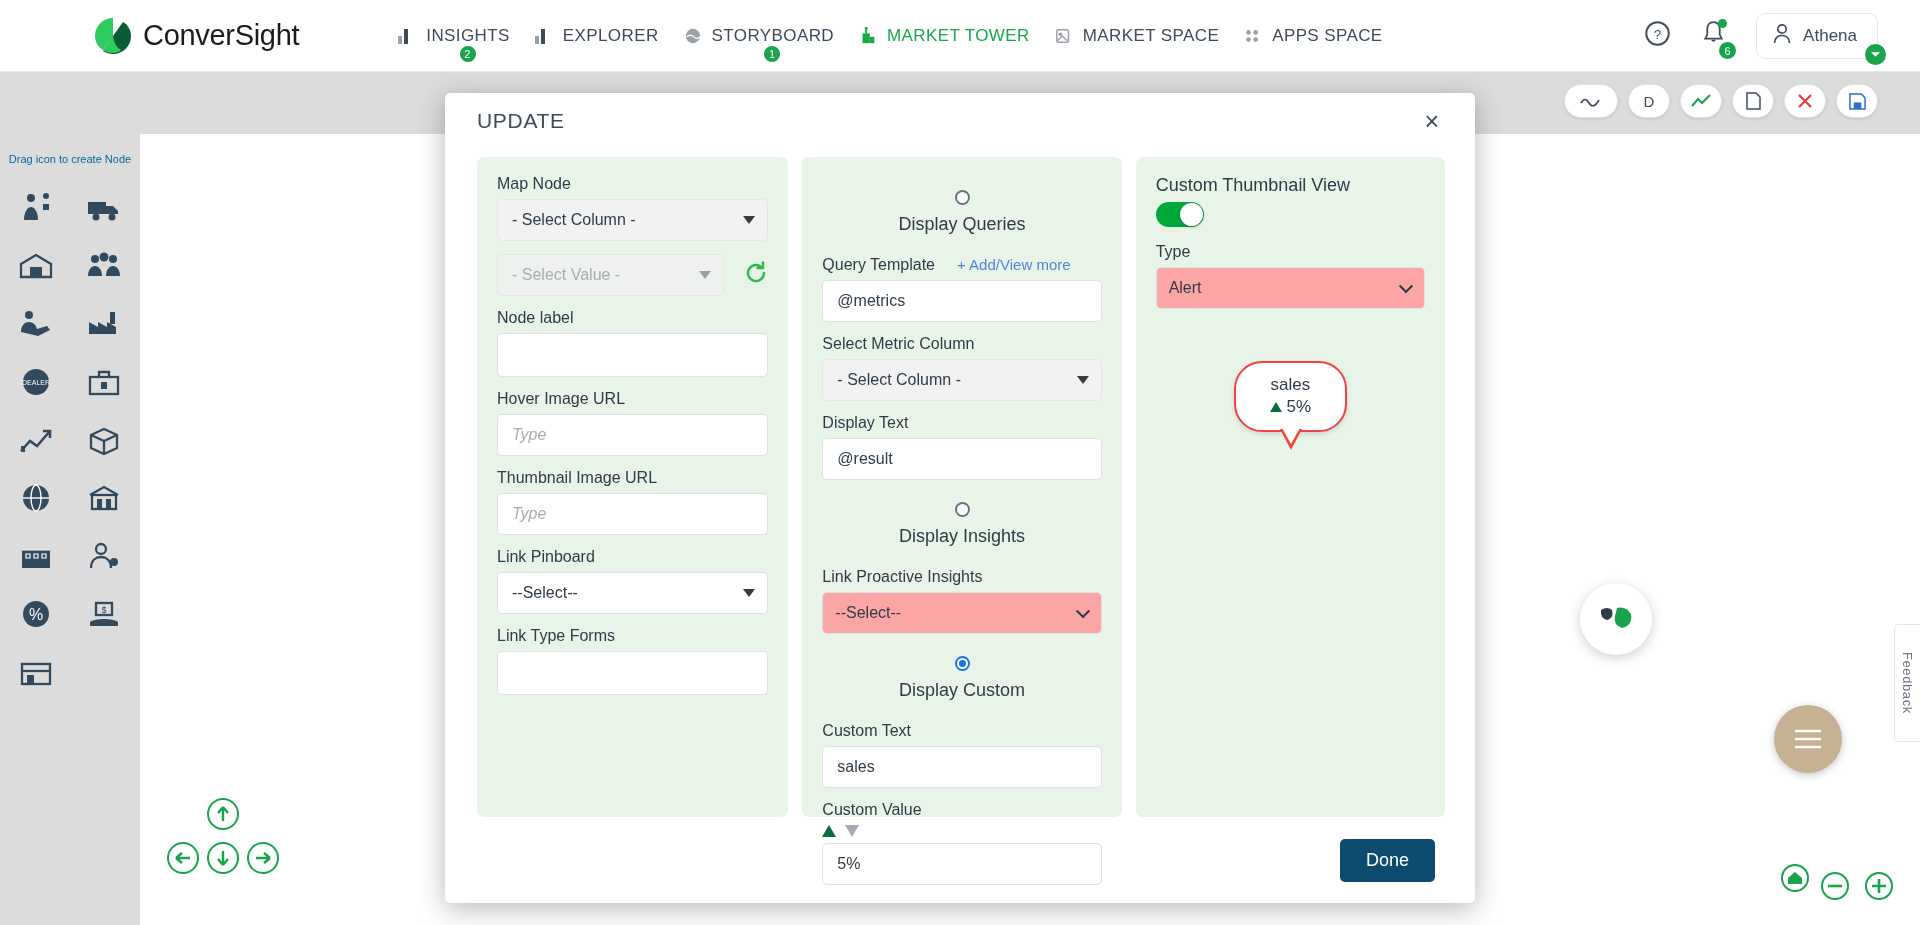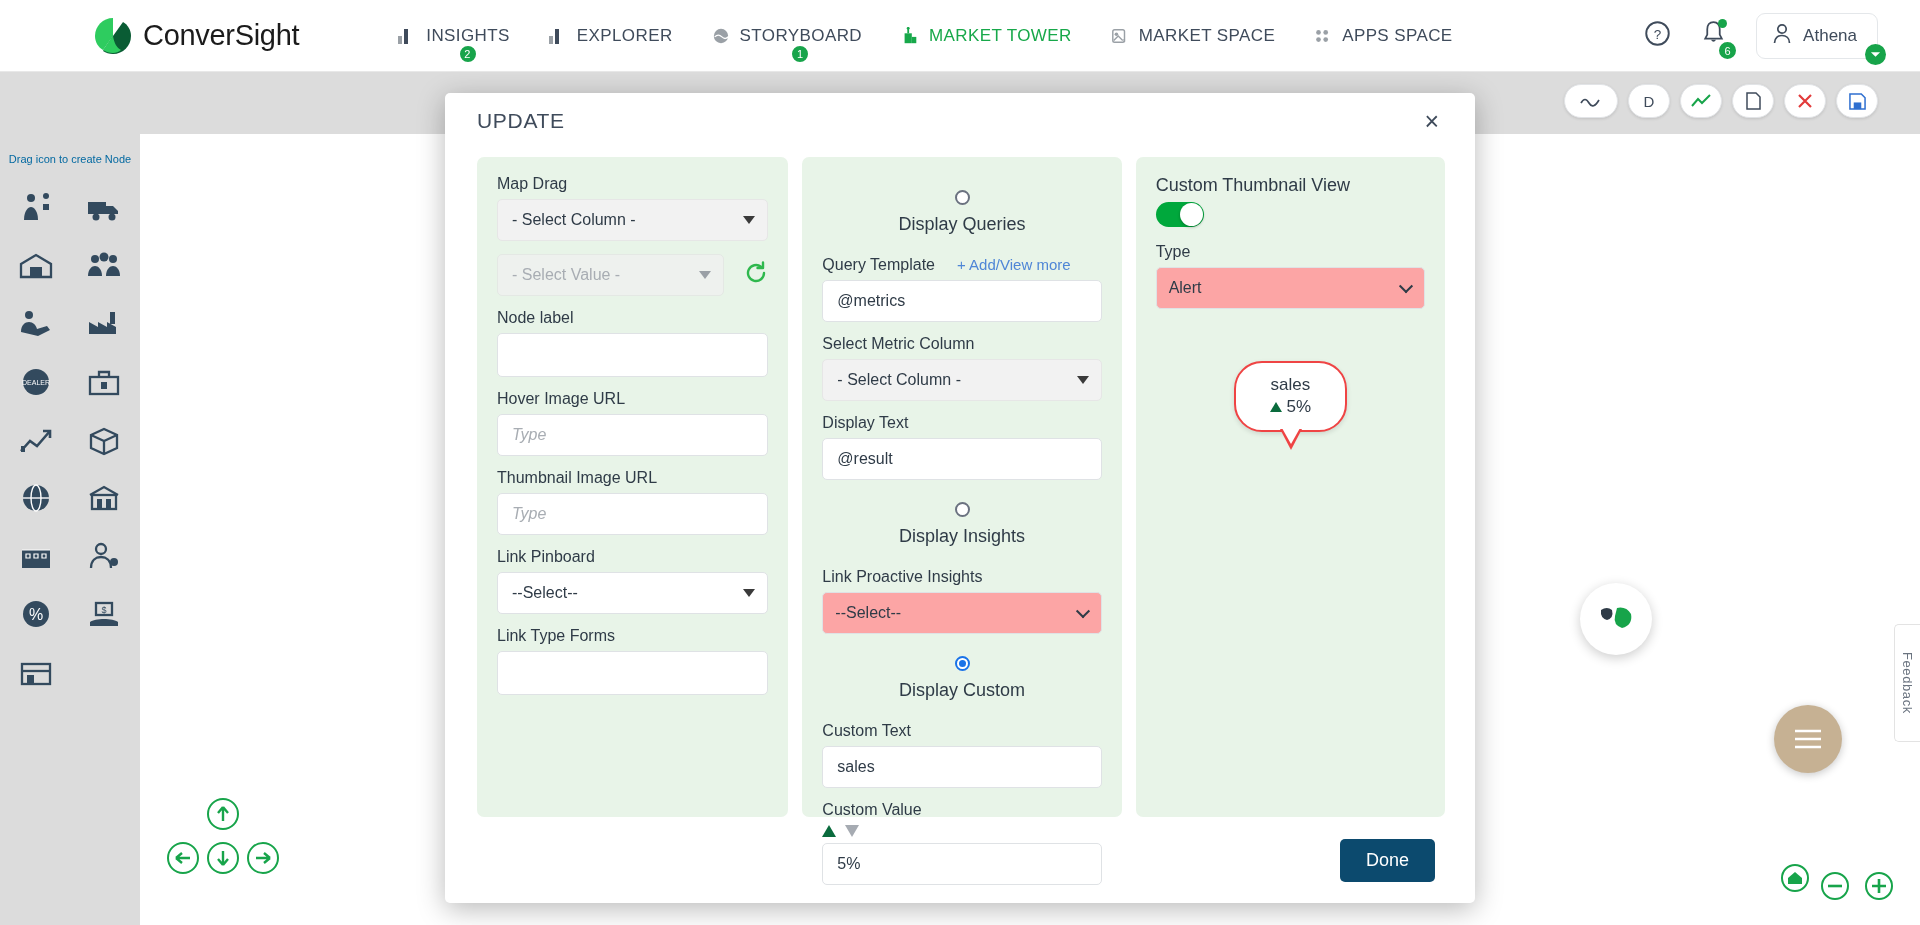--- a/index.html
+++ b/index.html
@@ -18,21 +18,21 @@
     background: #ffffff;
     display: flex; align-items: center;
     border-bottom: 1px solid #e8e8e8;
     z-index: 40;
     justify-content: flex-end;
   }
   .brand { display: flex; align-items: center; margin-left: 92px; }
   .brand-mark { width: 42px; height: 42px; position: relative; margin-right: 9px; }
   .brand-name { font-size: 29px; color: #1b1b1b; letter-spacing: -0.3px; font-weight: 400; }
 
-  .navitems { display: flex; align-items: center; margin-left: 96px; gap: 34px; }
+  .navitems { display: flex; align-items: center; margin-left: 96px; gap: 20px; }
   .navitem {
     display: flex; align-items: center; gap: 9px;
     font-size: 17px; color: #3f4b5b; letter-spacing: .4px;
     position: relative; cursor: pointer; padding: 6px 2px;
   }
   .navitem.active { color: #17a84a; }
   .nav-badge {
     position: absolute; bottom: -12px; left: 50%; transform: translateX(4px);
     min-width: 20px; height: 20px; border-radius: 50%;
     background: #18a44b; color: #fff; font-size: 11px;
@@ -596,21 +596,21 @@
 
     <div class="modal-head">
       <div class="modal-title">UPDATE</div>
       <div class="modal-close">×</div>
     </div>
 
     <div class="modal-body">
 
       <div class="col col-left">
         <div class="fld">
-          <span class="lbl">Map Drag</span>
+          <span class="lbl">Map Node</span>
           <div class="sel-flat">
             <span>- Select Column -</span>
             <span class="caret"></span>
           </div>
         </div>
 
         <div class="fld row-inline">
           <div class="sel-flat muted" style="flex:1">
             <span>- Select Value -</span>
             <span class="caret"></span>

